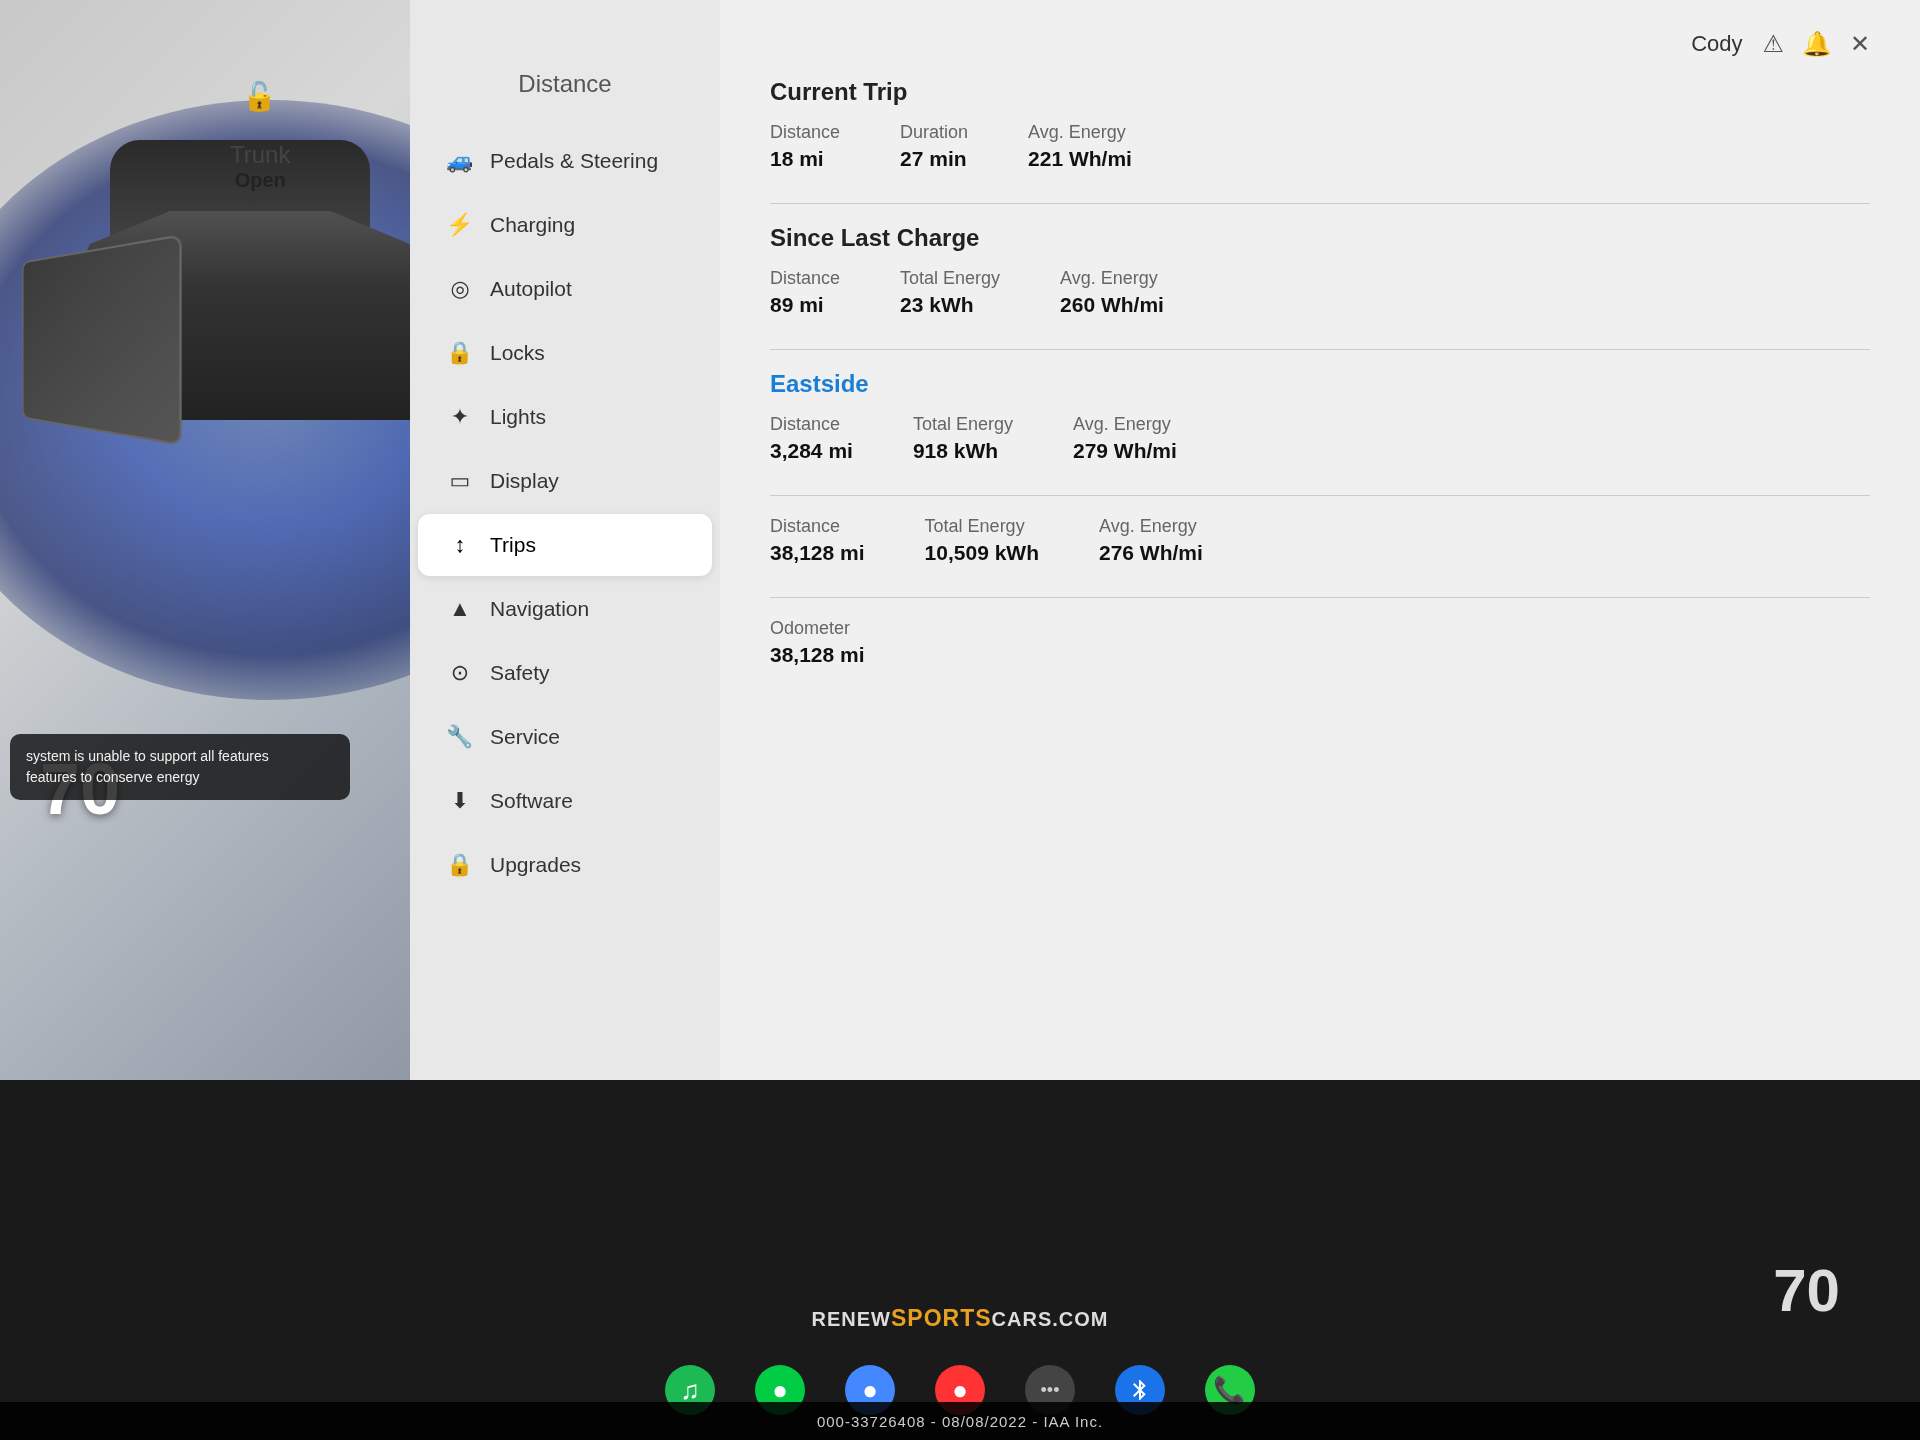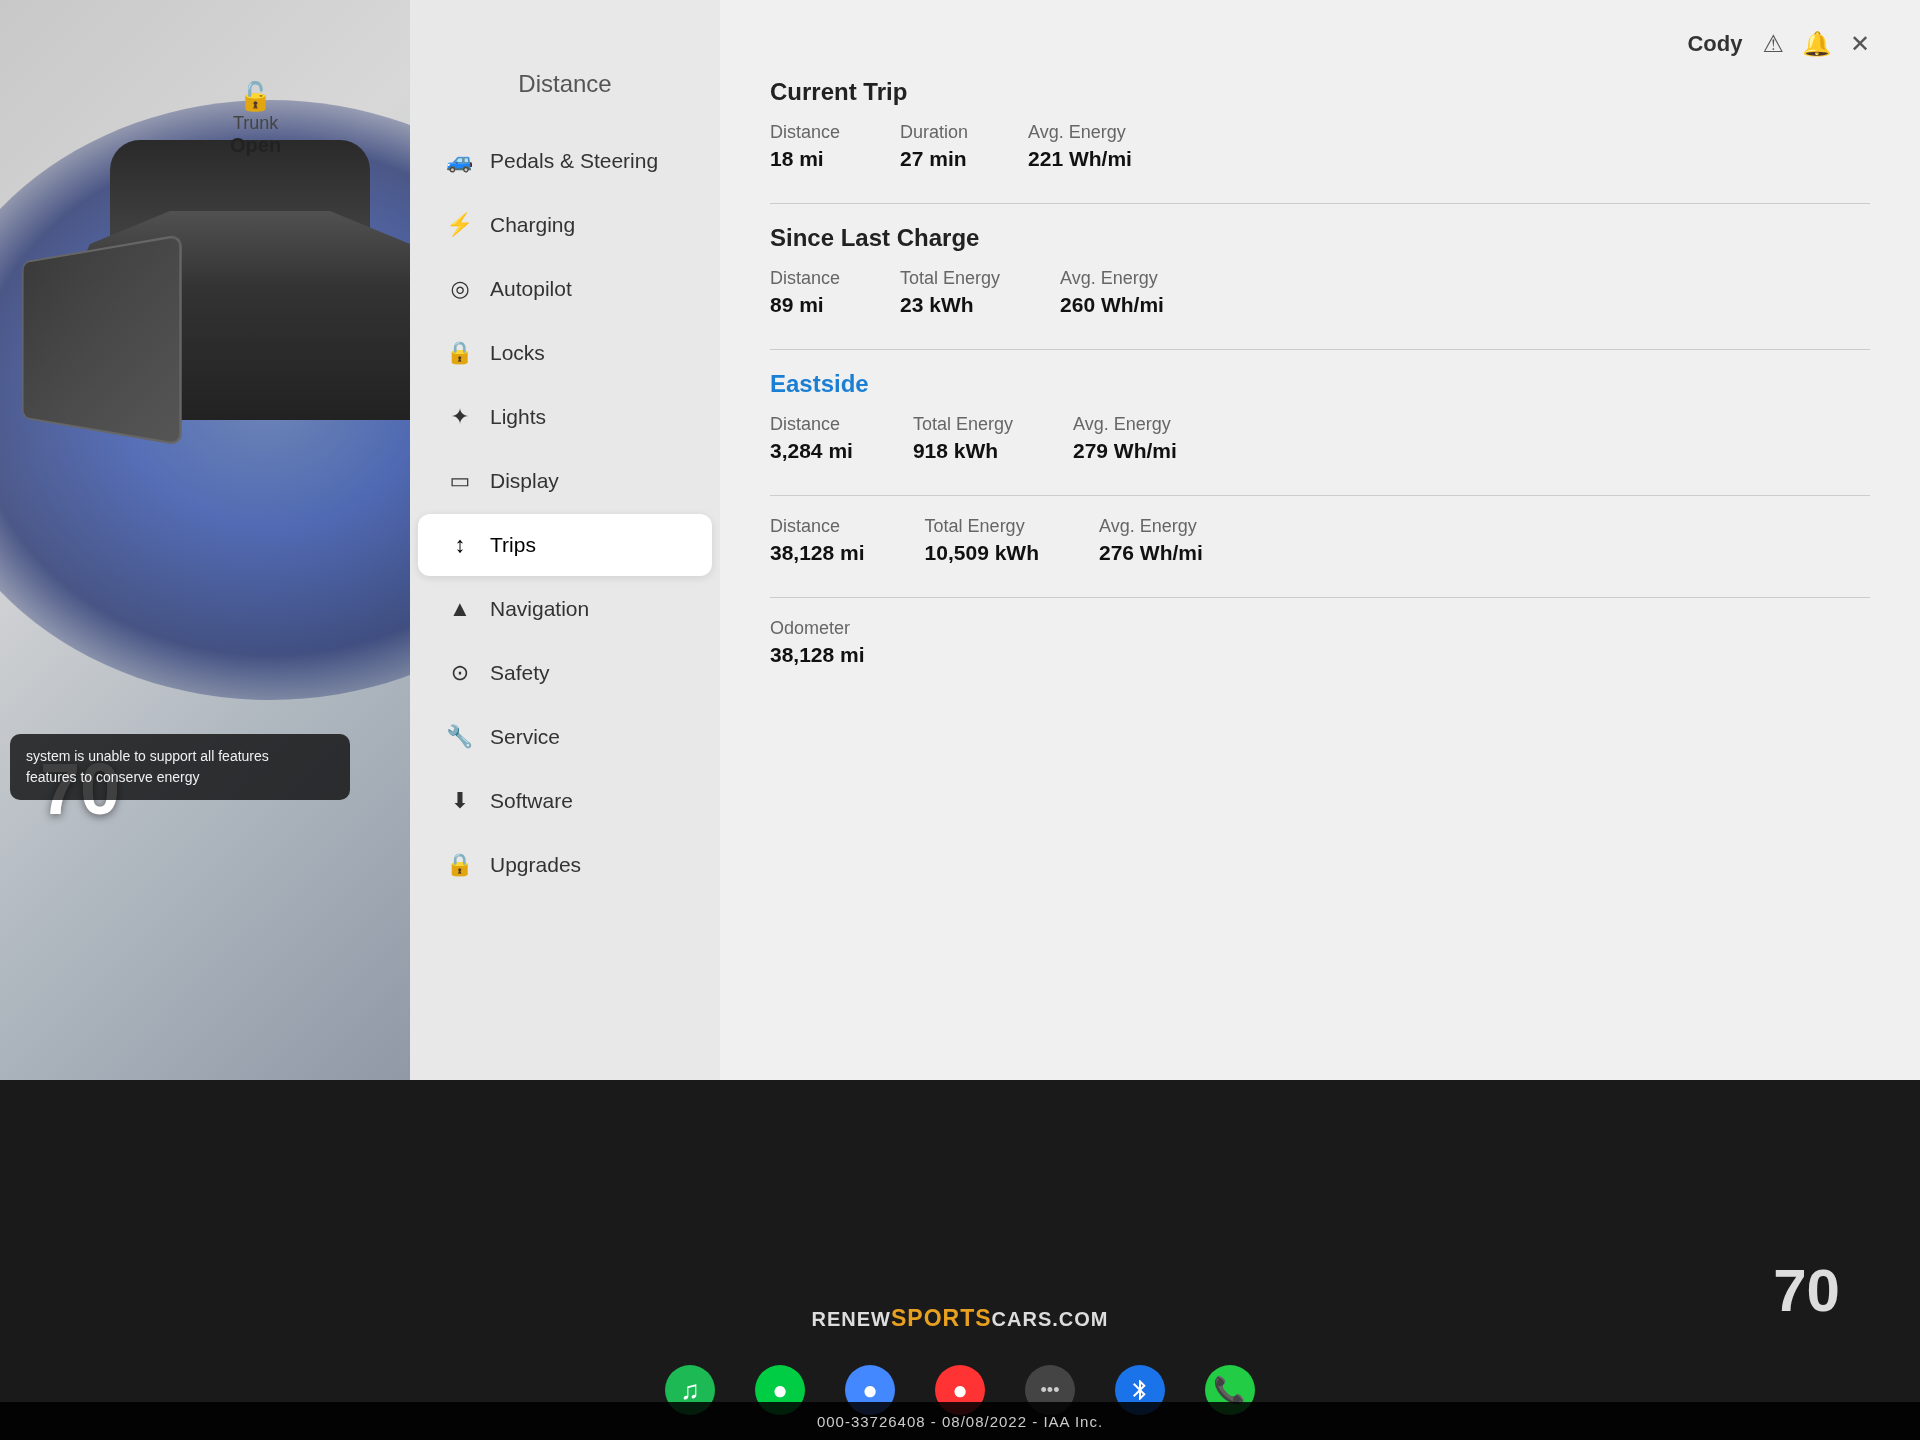--- a/index.html
+++ b/index.html
@@ -85,23 +85,24 @@
       color: #333;
       text-align: center;
     }
 
     .trunk-icon {
       font-size: 28px;
       color: #555;
     }
 
     .trunk-label {
-      font-size: 18px;
+      font-size: 24px;
       color: #444;
       font-weight: 500;
+      margin-top: 28px;
     }
 
     .trunk-value {
       font-size: 20px;
       color: #222;
       font-weight: 600;
     }
 
     
     .speed-indicator {
@@ -203,21 +204,21 @@
       display: flex;
       justify-content: flex-end;
       align-items: center;
       gap: 20px;
       margin-bottom: 20px;
     }
 
     .header-user {
       font-size: 22px;
       color: #333;
-      font-weight: 700;
+      font-weight: 400;
     }
 
     .header-icons {
       display: flex;
       gap: 18px;
       align-items: center;
     }
 
     .header-icon {
       font-size: 24px;

